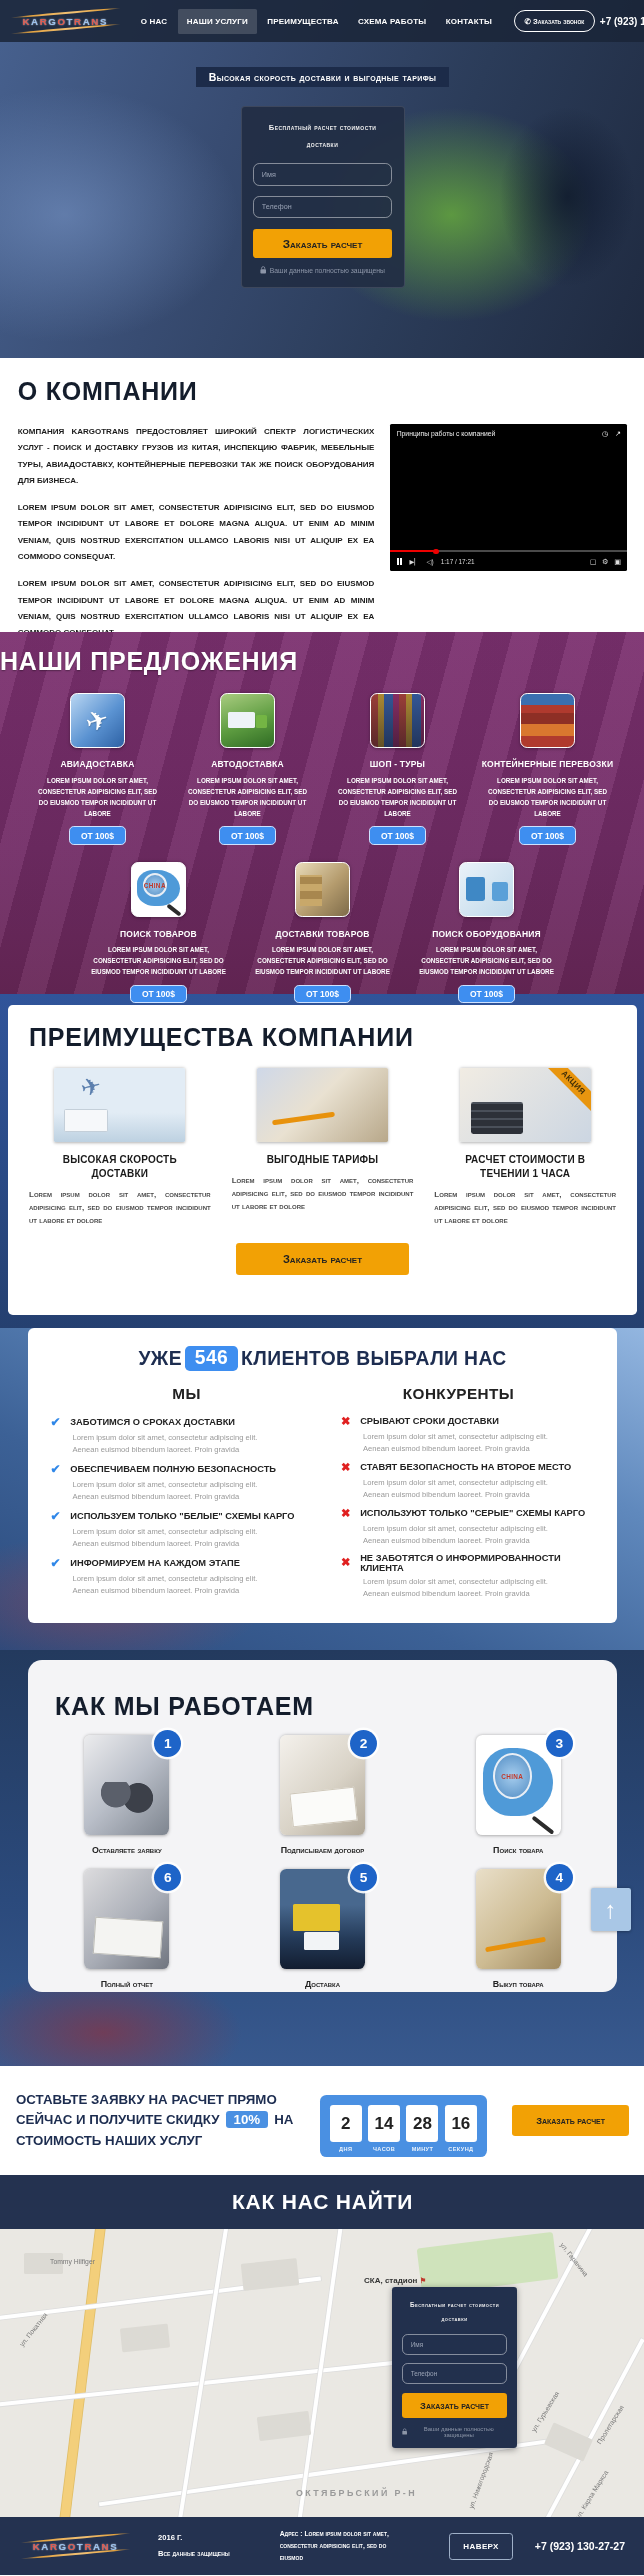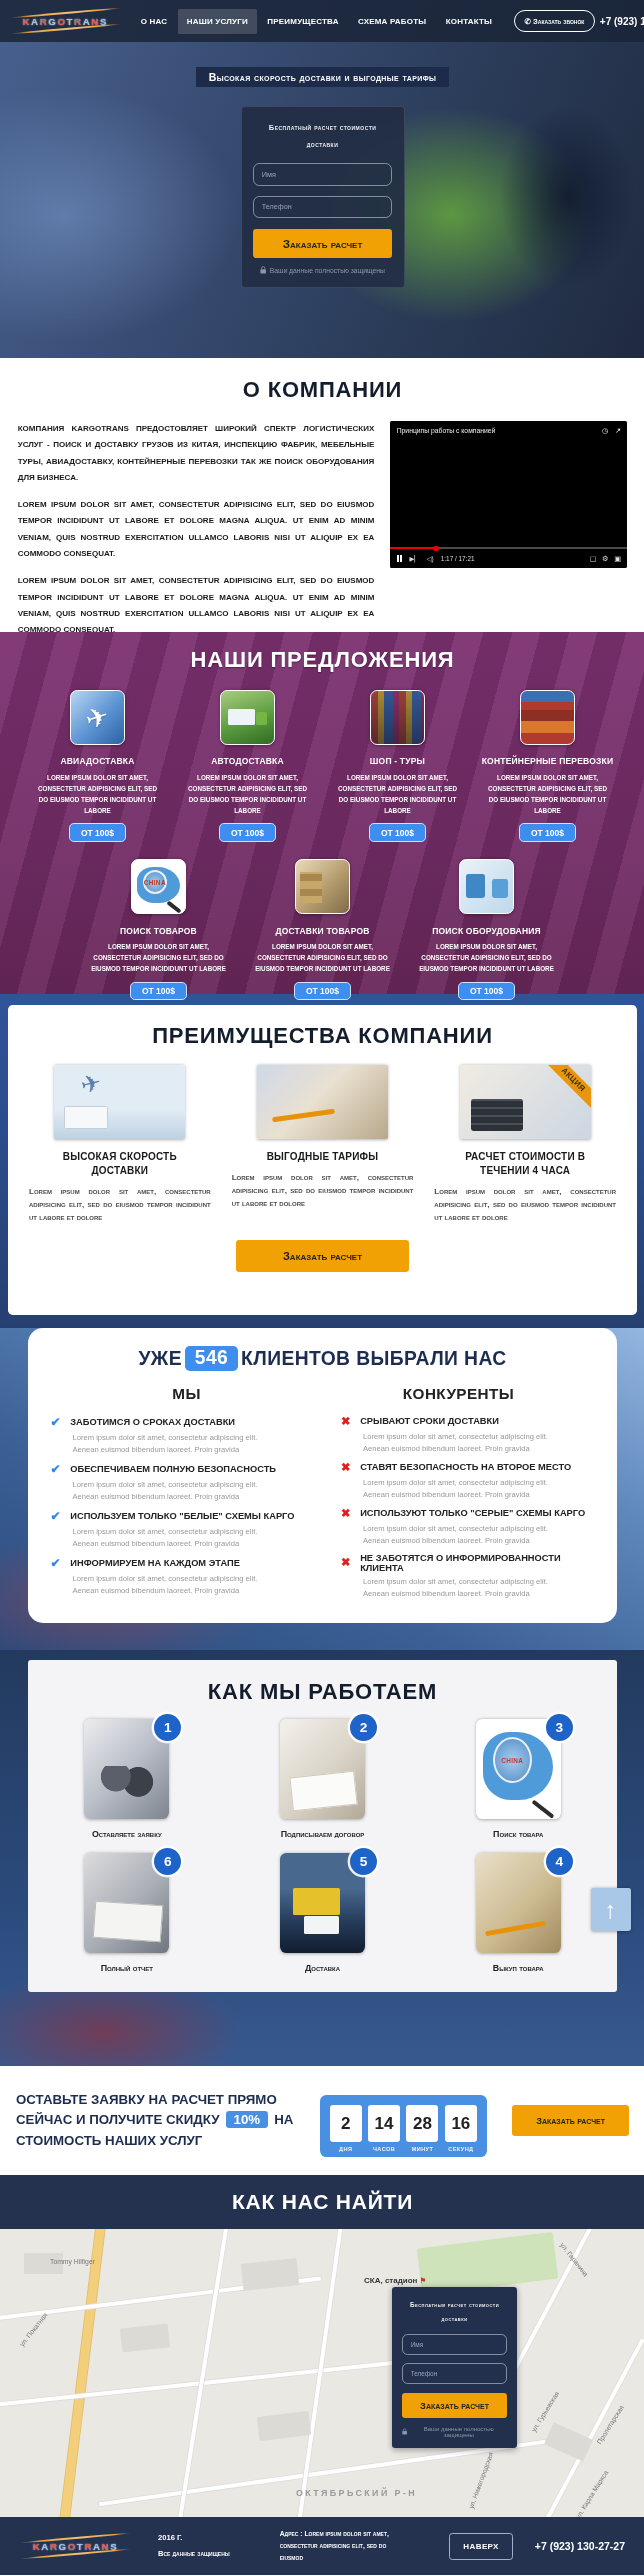--- a/index.html
+++ b/index.html
@@ -26,21 +26,21 @@
   .hero-sub{width:max-content;margin:25px auto 0;background:#1c2b49;color:#fff;padding:4px 13px;font-size:10.5px;font-weight:bold;font-variant:small-caps;letter-spacing:0.4px}
   .lead-card{width:164px;margin:19.3px auto 0;background:rgba(33,45,68,.93);border:0.8px solid rgba(255,255,255,.12);border-radius:4px;padding:13px 11.3px}
   .lead-title{color:#eee;font-size:7.6px;font-weight:bold;font-variant:small-caps;text-align:center;line-height:2.2;letter-spacing:0.5px}
   .lead-input{display:block;width:100%;height:22.5px;margin-top:9.7px;background:transparent;border:0.8px solid rgba(255,255,255,.45);border-radius:6.4px;padding:0 8px;color:#ccc;font-size:7.2px;outline:none}
   .lead-input::placeholder{color:#9aa3b5}
   .lead-btn{display:block;width:100%;height:29px;margin-top:11.3px;background:#f2a105;border:none;border-radius:3.2px;color:#222;font-size:11.7px;font-weight:bold;font-variant:small-caps;cursor:pointer}
   .lead-privacy{margin-top:8px;text-align:center;color:#8d96a8;font-size:6.8px;display:flex;align-items:center;justify-content:center;gap:3.2px}
 
   
   .about{height:274px;padding:19.3px 17.7px;background:#fff;overflow:hidden}
-  .sec-title{font-size:22px;font-weight:bold;color:#141d2c;text-align:center;letter-spacing:0.8px}
+  .sec-title{font-size:25px;font-weight:bold;color:#141d2c;text-align:left;letter-spacing:0.8px}
   .about-cols{display:flex;gap:16px;margin-top:17.7px}
   .about-text{flex:1}
   .about-text p{font-size:8px;font-weight:bold;color:#1a1a1a;text-align:justify;line-height:2.05;margin-bottom:10.5px}
   .video{width:237px;height:147px;background:#000;flex:none;position:relative;border-radius:1.6px}
   .video-top{display:flex;justify-content:space-between;align-items:center;padding:4.8px 6.4px;color:#eee;font-size:6.8px}
   .video-ico{color:#fff;font-size:7.2px;cursor:pointer;margin-left:4.8px}
   .video-bottom{position:absolute;bottom:0;left:0;right:0}
   .vprogress{height:2px;background:#4a4a4a;position:relative}
   .vprogress i{position:absolute;left:0;top:0;bottom:0;width:18%;background:#e00}
   .vprogress u{position:absolute;left:18%;top:-1.6px;width:5.6px;height:5.6px;border-radius:50%;background:#e00}
@@ -93,38 +93,38 @@
   .adv-img-3::after{content:"";position:absolute;left:11.3px;bottom:8px;width:52px;height:32px;background:repeating-linear-gradient(0deg,#2d3138 0 6.4px,#4a5059 6.4px 8px),repeating-linear-gradient(90deg,#2d3138 0 9.7px,#4a5059 9.7px 11.3px);border-radius:2.4px}
   .ribbon{position:absolute;top:8px;right:-21px;transform:rotate(45deg);background:#e8950f;color:#402f08;font-size:8px;font-weight:bold;padding:2.4px 24px;letter-spacing:0.4px}
   .adv h3{font-size:10px;text-align:center;margin:11.3px 6.4px 6.4px;color:#1a1a1a;line-height:1.4;letter-spacing:0.2px}
   .adv p{font-size:8px;font-variant:small-caps;font-weight:bold;color:#4a4a4a;text-align:justify;line-height:1.65}
   .adv-btn{display:block;margin:16px auto 0;background:#f2a105;border:none;border-radius:3.2px;padding:9.7px 47px;font-size:11px;font-weight:bold;font-variant:small-caps;color:#222;cursor:pointer}
 
   
   .cmp-wrap{height:322px;background:
     radial-gradient(ellipse 242px 97px at 15% 85%, rgba(200,60,60,.35), transparent 70%),
     linear-gradient(205deg,#93b6e0 0%,#6089bd 30%,#3c6196 65%,#2b4a7c 100%);padding:0 28px}
-  .cmp-card{background:#fff;border-radius:15px;height:295px;padding:17.7px 22.5px;overflow:hidden}
+  .cmp-card{background:#fff;border-radius:6px;height:295px;padding:17.7px 22.5px;overflow:hidden}
   .cmp-title{text-align:center;font-size:19.3px;font-weight:bold;color:#1d2d50;letter-spacing:0.4px}
   .cmp-count{display:inline-block;background:#3e8ef0;color:#fff;border-radius:4.8px;padding:1.6px 9.7px;margin:0 3.2px}
   .cmp-heads{display:flex;margin-top:14.5px}
   .cmp-heads div{flex:1;text-align:center;font-size:15.3px;font-weight:bold;color:#222;letter-spacing:0.4px}
   .cmp-cols{display:flex;gap:37px;margin-top:11.3px}
   .cmp-col{flex:1}
   .cmp-item{margin-bottom:5.6px}
   .cmp-item-head{display:flex;gap:9.7px;align-items:center;font-size:9.3px;font-weight:bold;color:#222}
   .ico-check{color:#2f87e8;font-size:12px}
   .ico-cross{color:#e02020;font-size:11.3px}
   .cmp-item p{margin:3.2px 0 0 22px;font-size:7.6px;color:#999;line-height:1.6;max-width:185px}
 
   
   .how-wrap{height:416px;background:
     radial-gradient(ellipse 193px 89px at 16% 92%, rgba(150,45,55,.6), transparent 72%),
     linear-gradient(180deg,#233a5e 0%,#2b4a7c 60%,#38598e 100%);padding:9.7px 28px 0}
-  .how-card{background:#f4f4f6;border-radius:3px;height:332px;padding:19px 27px;overflow:hidden}
+  .how-card{background:#f4f4f6;border-radius:14px;height:332px;padding:32px 27px;overflow:hidden}
   .how-row{display:flex;justify-content:space-between;margin-top:14.5px;padding:0 11.3px}
   .step{width:121px;text-align:center}
   .step-img{width:85px;height:100px;margin:0 auto;border-radius:6.4px;position:relative;box-shadow:0 0.8px 3.2px rgba(0,0,0,.3)}
   .step-num{position:absolute;top:-5.6px;right:-12px;width:27px;height:27px;border-radius:50%;background:#1e64c8;color:#fff;font-size:13.7px;font-weight:bold;line-height:27px;text-align:center;box-shadow:0 0 0 2.4px rgba(255,255,255,.9)}
   .step-cap{margin-top:9.7px;font-size:8.9px;font-weight:bold;font-variant:small-caps;color:#222}
   .step-img-call{background:linear-gradient(135deg,#ececee 0%,#b9bec8 50%,#7e8globalThis0 100%);background:linear-gradient(135deg,#ececee 0%,#b9bec8 50%,#7e858f 100%)}
   .step-img-call::after{content:"";position:absolute;left:14.5px;bottom:0;width:56px;height:53px;background:radial-gradient(circle at 30% 20%,#5a5f6a 0 14.5px,transparent 15.3px),radial-gradient(circle at 70% 30%,#3c4049 0 14.5px,transparent 15.3px);}
   .step-img-contract{background:linear-gradient(135deg,#f4f1ec 0%,#d9d3c7 55%,#b1a898 100%)}
   .step-img-contract::after{content:"";position:absolute;left:11.3px;bottom:11.3px;width:63px;height:32px;background:#fbfbf9;border:0.8px solid #cfc8ba;transform:rotate(-6deg)}
   .step-img-report{background:linear-gradient(135deg,#dcdcde 0%,#a9adb6 55%,#70757f 100%)}
@@ -320,21 +320,21 @@
         </div>
         <div class="adv">
           <div class="adv-img adv-img-2"></div>
           <h3>ВЫГОДНЫЕ ТАРИФЫ</h3>
           <p>Lorem ipsum dolor sit amet, consectetur adipisicing elit, sed do eiusmod tempor incididunt ut labore et dolore</p>
         </div>
         <div class="adv">
           <div class="adv-img adv-img-3">
             <span class="ribbon">АКЦИЯ</span>
           </div>
-          <h3>РАСЧЕТ СТОИМОСТИ В ТЕЧЕНИИ 4 ЧАСА</h3>
+          <h3>РАСЧЕТ СТОИМОСТИ В ТЕЧЕНИИ 1 ЧАСА</h3>
           <p>Lorem ipsum dolor sit amet, consectetur adipisicing elit, sed do eiusmod tempor incididunt ut labore et dolore</p>
         </div>
       </div>
       <button class="adv-btn">Заказать расчет</button>
     </div>
   </div>
 
   <div class="cmp-wrap">
     <div class="cmp-card">
       <div class="cmp-title">

